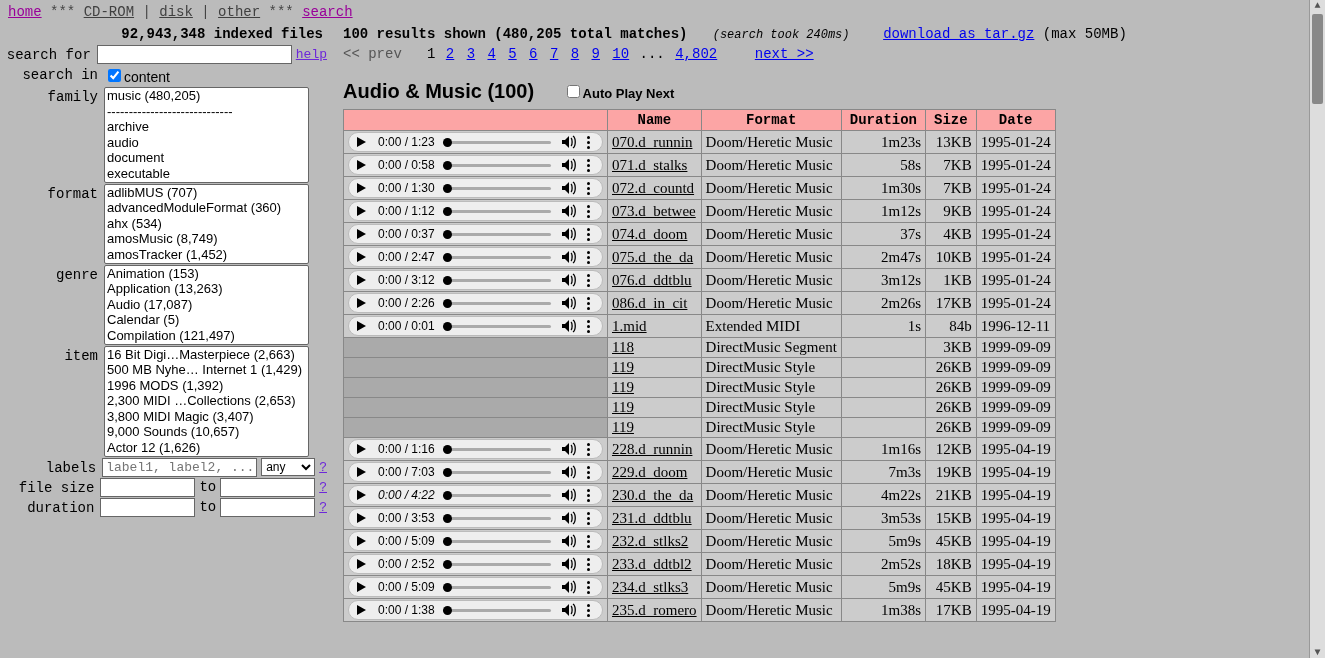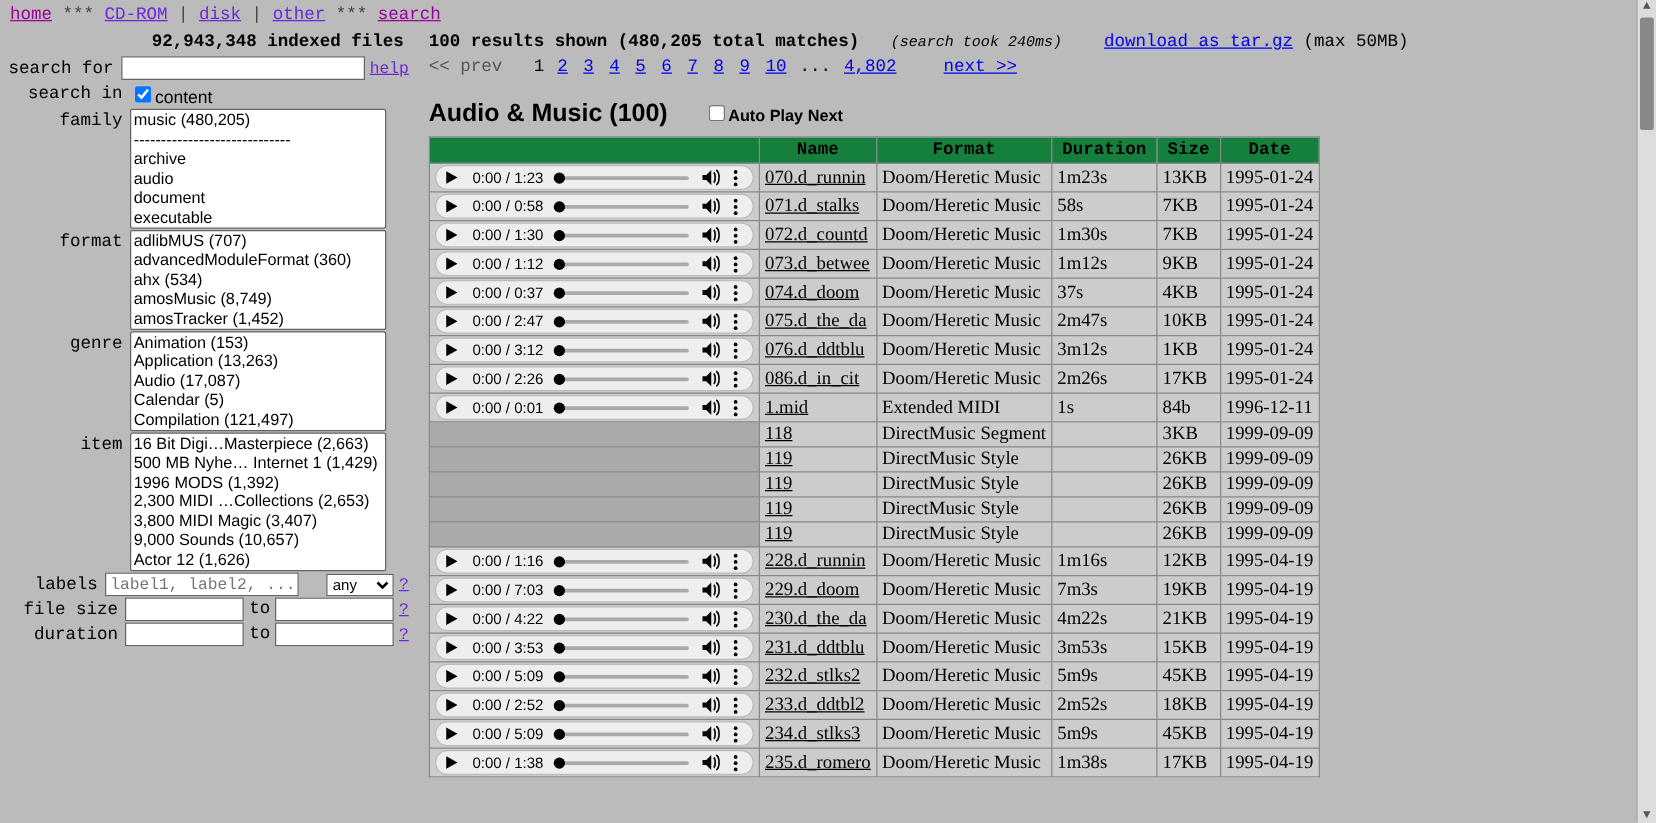--- a/index.html
+++ b/index.html
@@ -2,21 +2,21 @@
 <html><head>
 <meta charset="utf-8">
 <style>
 *{box-sizing:border-box}
 body{margin:0;font-family:"Courier New",monospace;font-size:14px;background:#bbb;color:#000}
 .page{display:flex}
 .scrollbar{width:16px;background:#ddd;border-left:1px solid #999;position:fixed;right:0;top:0;bottom:0}
 .scrollbar-thumb{background:#888;height:90px;margin:14px 2px 0 2px;border-radius:2px}
 .scrollbar-arrow{position:absolute;left:0;right:0;text-align:center;font-size:10px;color:#555}
 .topbar{padding:4px 8px;font-size:14px}
-.topbar a{color:#6d28d9}
+.topbar a{color:#404040}
 .sep{color:#444}
 .left{width:335px;padding:0 4px}
 .right{flex:1;padding:0 8px}
 .stats{font-weight:bold;text-align:right;padding:2px 8px}
 .row{display:flex;align-items:flex-start;margin:1px 0}
 .lab{width:100px;text-align:right;padding:2px 6px 0 0;font-size:14px}
 .ctl{flex:1}
 .help{color:#6d28d9;text-decoration:underline;padding:0 4px;align-self:center;font-size:13px;cursor:pointer}
 input[type=text]{font-family:inherit;font-size:13px;padding:1px 3px;border:1px solid #666;background:#fff}
 select{width:205px;font-family:Arial,sans-serif;font-size:13px;border:1px solid #666;background:#fff}
@@ -26,23 +26,23 @@
 .results-hdr{padding:2px 0}
 .results-hdr b{font-weight:bold}
 .ital{font-weight:bold}
 .took{font-style:italic;font-size:12px}
 a{color:#00e}
 .pager{padding:2px 0;margin-bottom:10px}
 .pager a{margin:0 2px}
 h3{font-family:Arial,sans-serif;font-weight:bold;font-size:20px;margin:6px 0;display:inline-block}
 .autoplay{font-family:Arial,sans-serif;font-size:13px;font-weight:bold;margin-left:20px}
 table.results{border-collapse:collapse;font-family:"Times New Roman",serif;font-size:15px;background:#ccc}
-table.results th{background:#15803d;border:1px solid #888;padding:2px 8px;font-weight:bold;font-size:14px;font-family:"Courier New",monospace}
+table.results th{background:#fca5a5;border:1px solid #888;padding:2px 8px;font-weight:bold;font-size:14px;font-family:"Courier New",monospace}
 table.results td{border:1px solid #888;padding:1px 4px;vertical-align:middle;background:#ccc}
-table.results td.num{text-align:left}
+table.results td.num{text-align:right}
 table.results td.name a{color:#000000;text-decoration:underline}
 .audio{display:flex;align-items:center;background:#eee;border-radius:20px;padding:0px 8px;height:20px;width:255px;border:1px solid #bbb}
 .play{width:0;height:0;border-left:9px solid #000;border-top:5px solid transparent;border-bottom:5px solid transparent;margin-right:12px;cursor:pointer}
 .time{font-family:Arial,sans-serif;font-size:12px;margin-right:8px;white-space:nowrap}
 .track{flex:1;height:3px;background:#aaa;border-radius:2px;position:relative;margin-right:10px}
 .track::before{content:"";position:absolute;left:0;top:-3px;width:9px;height:9px;background:#000;border-radius:50%}
 .vol{margin-right:6px;cursor:pointer}
 .vol svg{display:block}
 .kebab{display:flex;flex-direction:column;gap:2px;cursor:pointer;padding:0 4px}
 .kebab span{width:3px;height:3px;background:#000;border-radius:50%}
@@ -123,21 +123,21 @@
             <option>1996 MODS (1,392)</option>
             <option>2,300 MIDI …Collections (2,653)</option>
             <option>3,800 MIDI Magic (3,407)</option>
             <option>9,000 Sounds (10,657)</option>
             <option>Actor 12 (1,626)</option>
           </select></div>
   </div>
 
   <div class="row">
     <div class="lab">labels</div>
-    <div class="ctl" style="display:flex;gap:22px;align-items:flex-end">
+    <div class="ctl" style="display:flex;gap:4px;align-items:center">
       <input type="text" style="width: 155px;" placeholder="label1, label2, ...">
       <select class="minisel"><option>any</option></select>
     </div>
     <a class="help" href="#">?</a>
   </div>
 
   <div class="row">
     <div class="lab">file size</div>
     <div class="ctl" style="display:flex;gap:4px;align-items:center">
       <input type="text" style="width: 95px;">
@@ -498,21 +498,21 @@
                 </div>
               </div>
             </td>
             <td class="name"><a href="#">229.d_doom</a></td>
             <td>Doom/Heretic Music</td>
             <td class="num">7m3s</td>
             <td class="num">19KB</td>
             <td>1995-04-19</td>
           </tr>
           <tr>
-            <td style="width: 264px;">
+            <td style="width: 264px; font-style: italic;">
               <div class="audio">
                 <div class="play"></div>
                 <span class="time">0:00 / 4:22</span>
                 <div class="track"></div>
                 <span class="vol">
                   <svg width="16" height="14" viewBox="0 0 16 14">
                     <path d="M1 5h3l4-4v12l-4-4H1z" fill="#000"></path>
                     <path d="M10 3c1.5 1 1.5 7 0 8M12 1c3 2 3 10 0 12" stroke="#000" stroke-width="1.3" fill="none"></path>
                   </svg>
                 </span>

